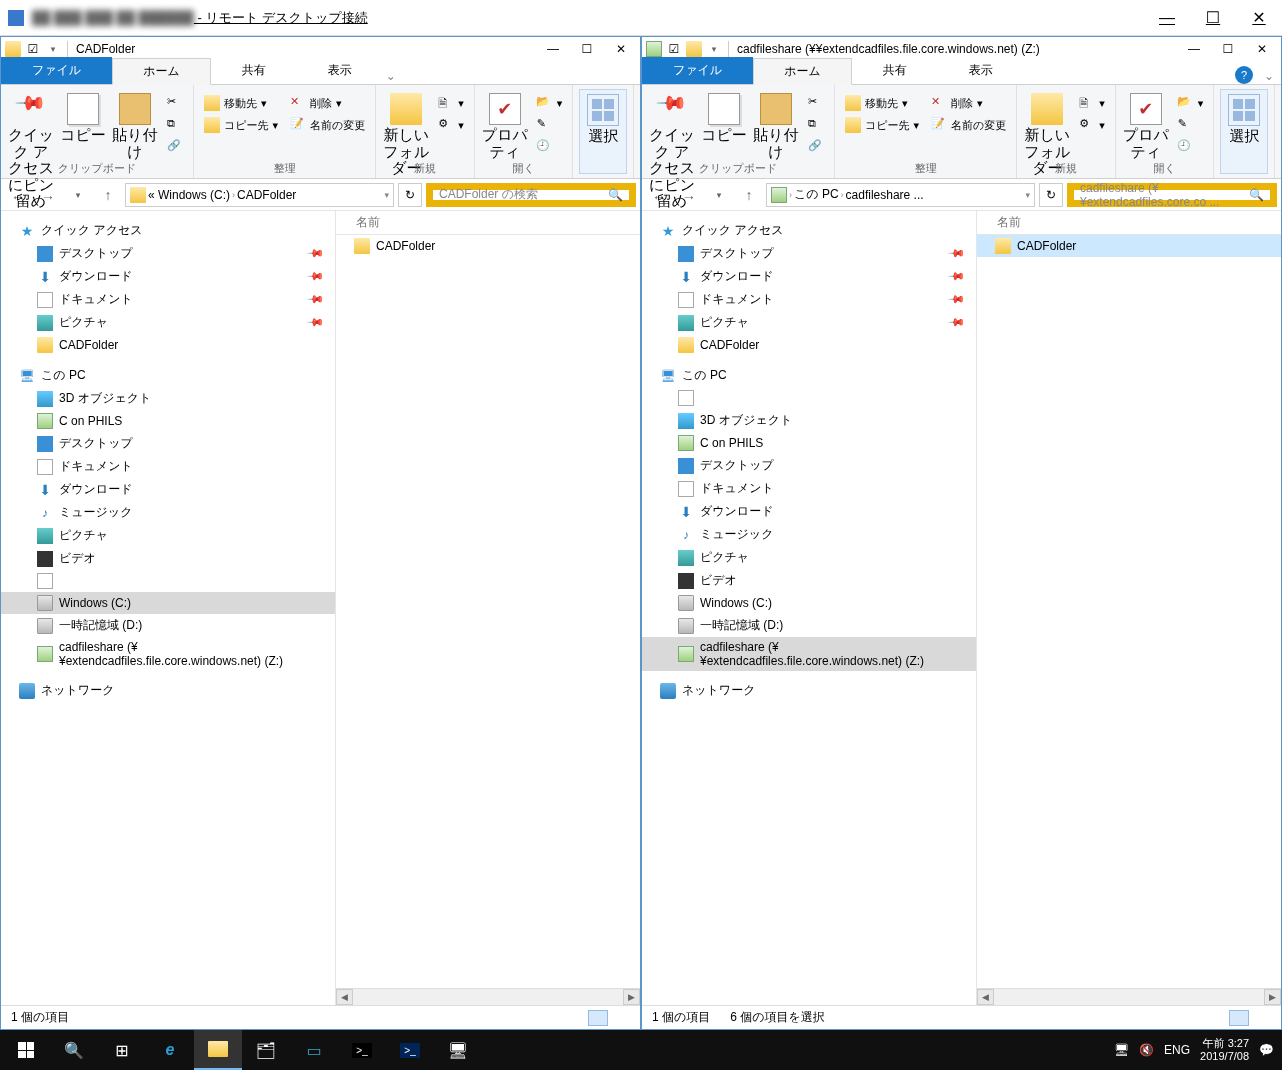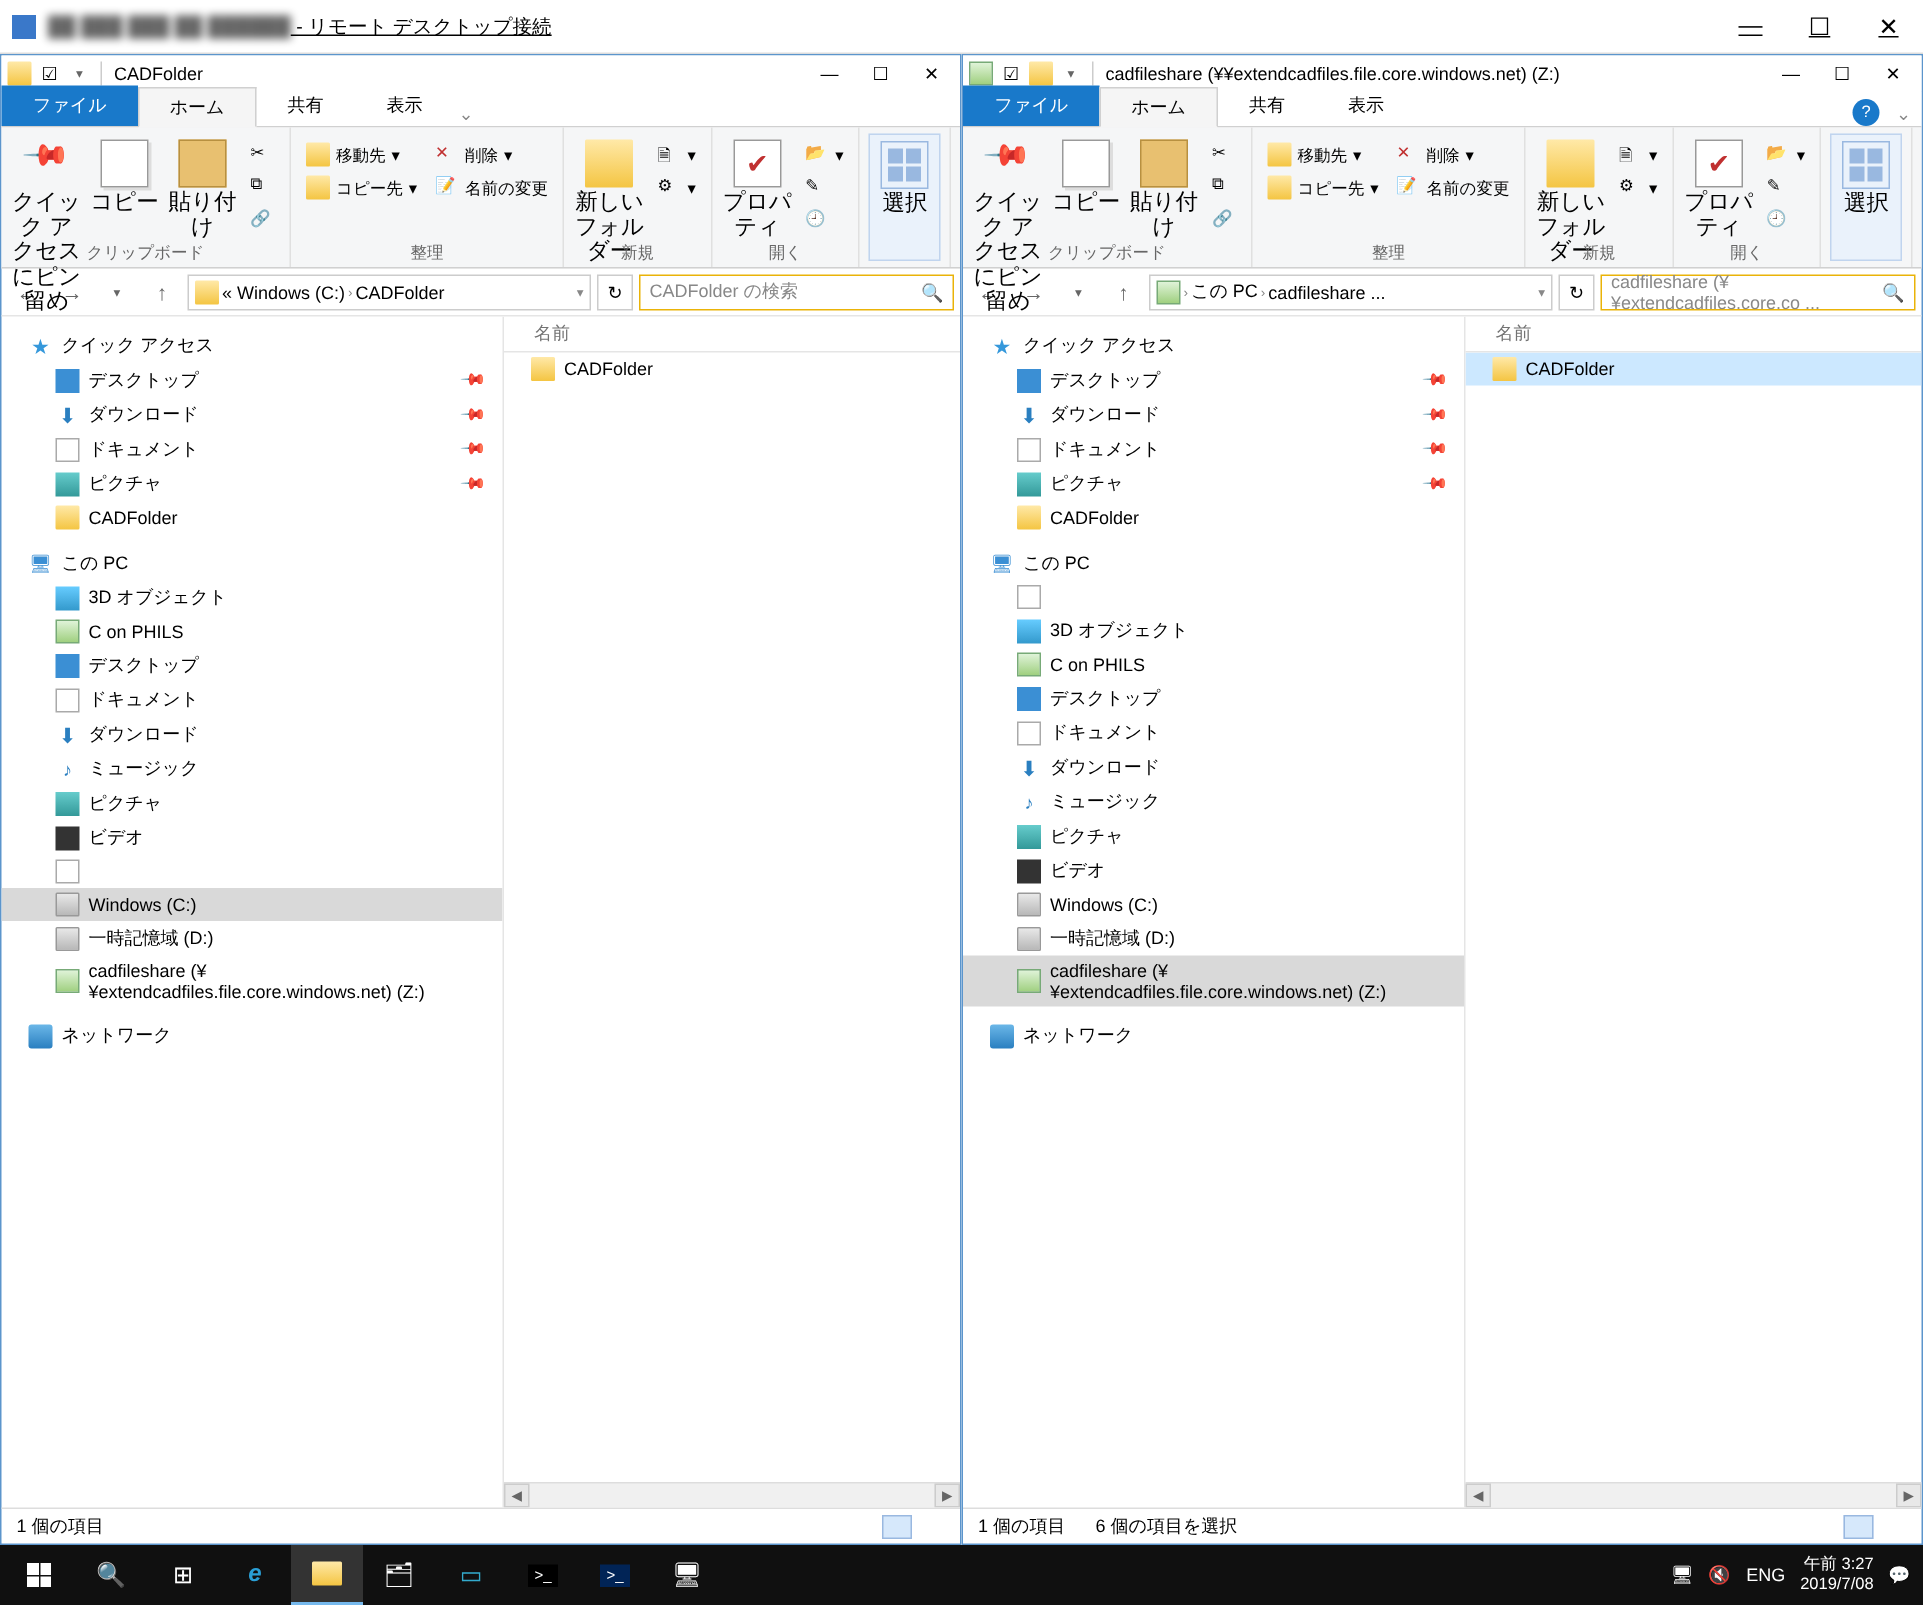--- a/index.html
+++ b/index.html
@@ -20,21 +20,21 @@
 
 .exp-title { height: 24px; display: flex; align-items: center; padding: 0 2px; background:#fff; }
 .exp-title .ico { width:16px; height:16px; margin:0 2px; display:flex;align-items:center;justify-content:center;}
 .exp-title .sep { width:1px; height:16px; background:#ccc; margin:0 4px;}
 .exp-title .title-txt { margin-left: 4px; font-size:12px; flex:1;}
 .exp-title .wb { display:flex;}
 .exp-title .wb .win-btn{ width:34px; height:22px; font-size:12px;}
 
 
 .rib-tabs { height:24px; display:flex; align-items:flex-end; border-bottom:1px solid #d0d0d0; background:#fff;}
-.rib-tab { padding:4px 20px; font-size:12px; border:1px solid transparent; }
+.rib-tab { padding:4px 30px; font-size:12px; border:1px solid transparent; }
 .rib-tab.file { background:#1979ca; color:#fff; }
 .rib-tab.active { background:#f5f5f5; border:1px solid #d0d0d0; border-bottom:1px solid #f5f5f5; margin-bottom:-1px;}
 .help-q{ margin-left:auto; margin-right:8px; width:18px;height:18px;background:#1979ca;color:#fff;border-radius:50%;display:flex;align-items:center;justify-content:center;font-size:11px;opacity:0;}
 .explorer:nth-child(2) .help-q{opacity:1;}
 .ribbon-drop{ width:16px;height:16px;display:flex;align-items:center;justify-content:center;color:#888;margin-right:4px;}
 
 
 .ribbon { height: 94px; background:#f5f6f7; border-bottom:1px solid #d0d0d0; display:flex; }
 .rib-group { border-right:1px solid #e0e0e0; padding:4px 6px; display:flex; flex-direction:column; position:relative;}
 .rib-group-label { position:absolute; bottom:2px; left:0; right:0; text-align:center; font-size:11px; color:#666;}
@@ -54,21 +54,21 @@
 .sel-ico div{background:#99b8e0;}
 .rib-big.bordered{border:1px solid #c0d4ee;background:#eaf2fb;}
 
 
 .addr-row { height:32px; display:flex; align-items:center; padding:2px 4px; gap:4px; border-bottom:1px solid #e5e5e5;}
 .nav-arrow{ width:26px; height:26px; display:flex;align-items:center;justify-content:center;color:#666;font-size:14px;}
 .addr-box { flex:1; height:24px; border:1px solid #ccc; display:flex; align-items:center; padding:0 4px; gap:2px;text-align:center;}
 .addr-box .crumb{ display:flex; align-items:center; gap:2px; font-size:12px; }
 .addr-box .chev{color:#888;font-size:9px;}
 .refresh{width:24px;height:24px;border:1px solid #ccc;display:flex;align-items:center;justify-content:center;}
-.search-box{ width:210px; height:24px; border:1px solid #eab308; display:flex;align-items:center;padding:0 6px;color:#888;position:relative;}
+.search-box{ width:210px; height:24px; border:7px solid #eab308; display:flex;align-items:center;padding:0 6px;color:#888;position:relative;}
 .search-box .mag{margin-left:auto;color:#555;}
 
 
 .body-panes{ flex:1; display:flex; overflow:hidden;}
 .nav-pane{ width:335px; border-right:1px solid #e5e5e5; overflow-y:auto; padding:8px 0;}
 .content-pane{ flex:1; display:flex; flex-direction:column;}
 .col-header{ height:24px; border-bottom:1px solid #e5e5e5; display:flex; align-items:center; padding-left:20px; font-size:12px; color:#737373;}
 .file-list{ flex:1; overflow:auto;}
 .file-item{ display:flex; align-items:center; gap:6px; padding:3px 18px; font-size:12px;}
 .file-item.selected{ background:#cce8ff;}

